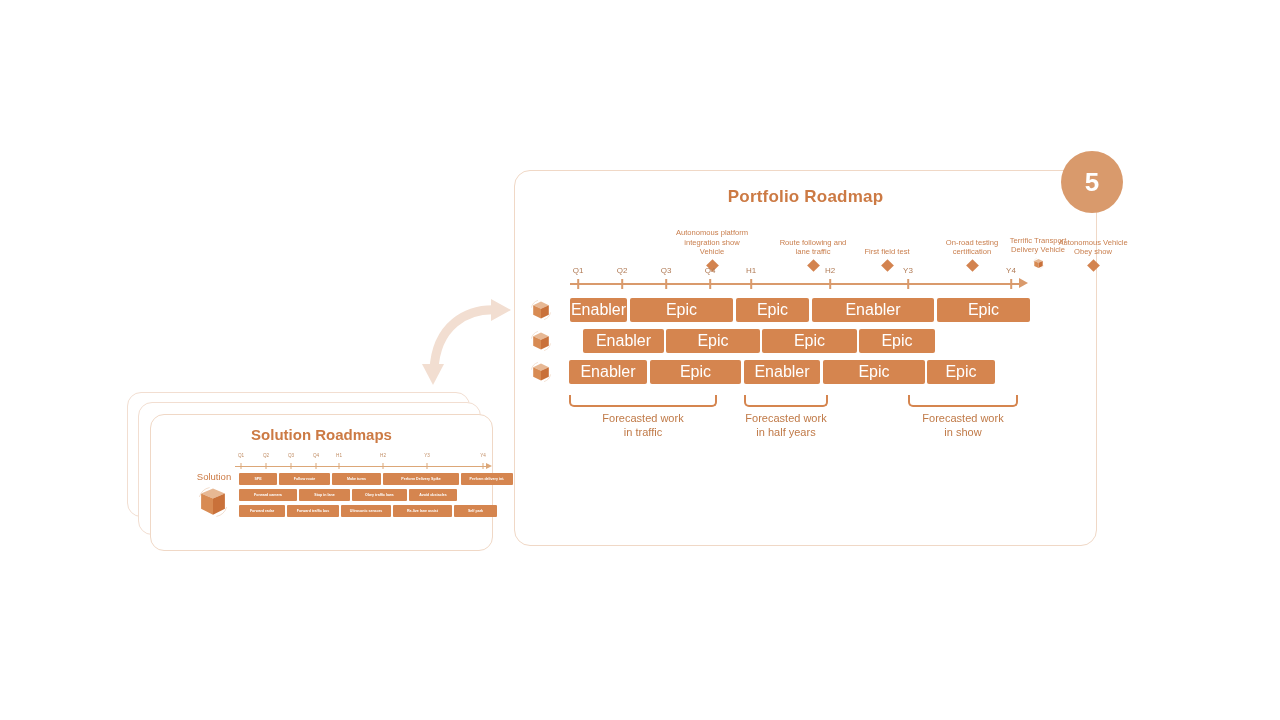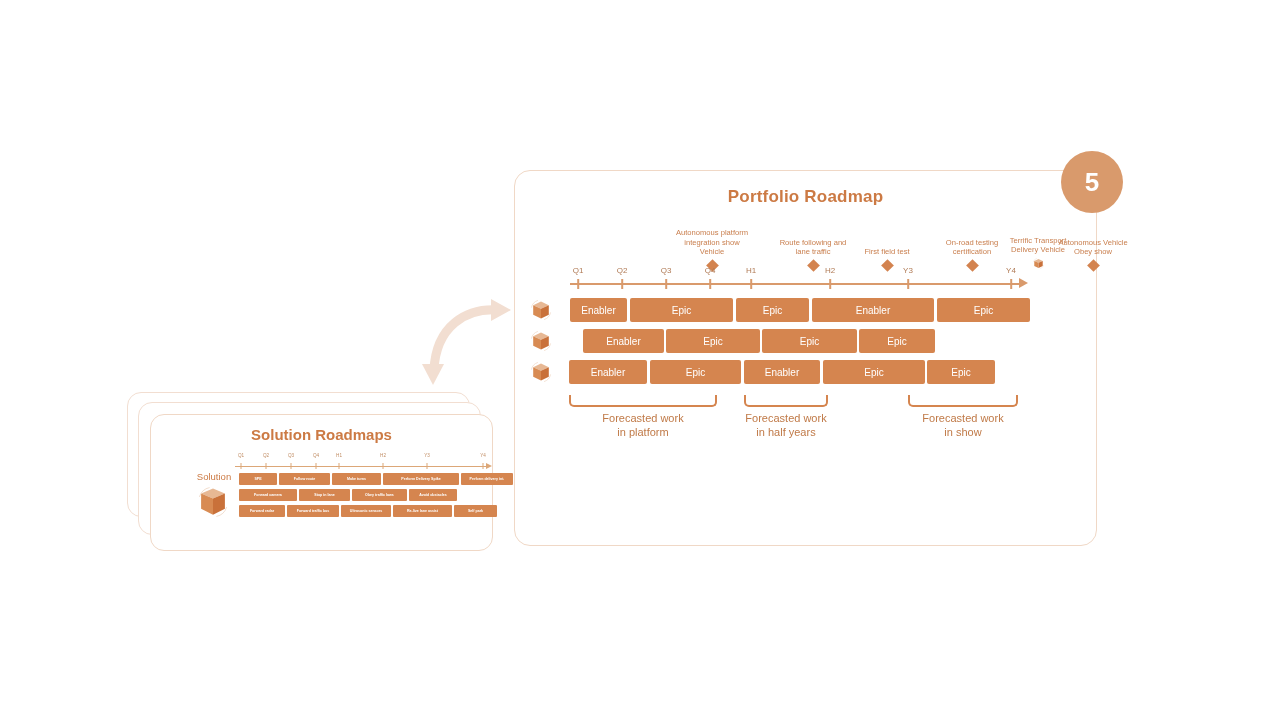--- a/index.html
+++ b/index.html
@@ -48,21 +48,21 @@
   }
   .tick{position:absolute;top:13px;width:1.6px;height:10px;background:#d99a6c;transform:translateX(-50%);}
   .tick-lab{position:absolute;top:0px;font-size:8px;color:#b07a55;transform:translateX(-50%);}
 
   
   .rows{position:absolute;left:528px;top:298px;width:520px;height:92px;}
   .row{position:absolute;left:0;width:520px;height:24px;}
   .row-icon{position:absolute;left:0;top:0;width:30px;height:24px;}
   .bar{
     position:absolute;height:24px;background:#d5854f;border-radius:2px;
-    color:#ffffff;font-size:10px;display:flex;align-items:center;justify-content:center;
+    color:#ffffff;font-size:16px;display:flex;align-items:center;justify-content:center;
     box-sizing:border-box;
   }
 
   
   .brackets{position:absolute;left:560px;top:395px;width:490px;height:55px;}
   .bracket{position:absolute;top:0;}
   .bracket .bk{
     height:12px;border:2px solid #d5854f;border-top:none;border-radius:0 0 5px 5px;
     box-sizing:border-box;
   }
@@ -285,21 +285,21 @@
         <div class="bar" style="left: 295px; width: 102px;">Epic</div>
         <div class="bar" style="left: 399px; width: 68px;">Epic</div>
       </div>
     </div>
 
   <div class="brackets" id="brackets">
       <div class="bracket" style="left: 9px; width: 148px;">
         <div class="bk"></div>
         <div class="bk-lab">
           <div>Forecasted work</div>
-          <div>in platform</div>
+          <div>in traffic</div>
         </div>
       </div>
       <div class="bracket" style="left: 184px; width: 84px;">
         <div class="bk"></div>
         <div class="bk-lab">
           <div>Forecasted work</div>
           <div>in half years</div>
         </div>
       </div>
       <div class="bracket" style="left: 348px; width: 110px;">

